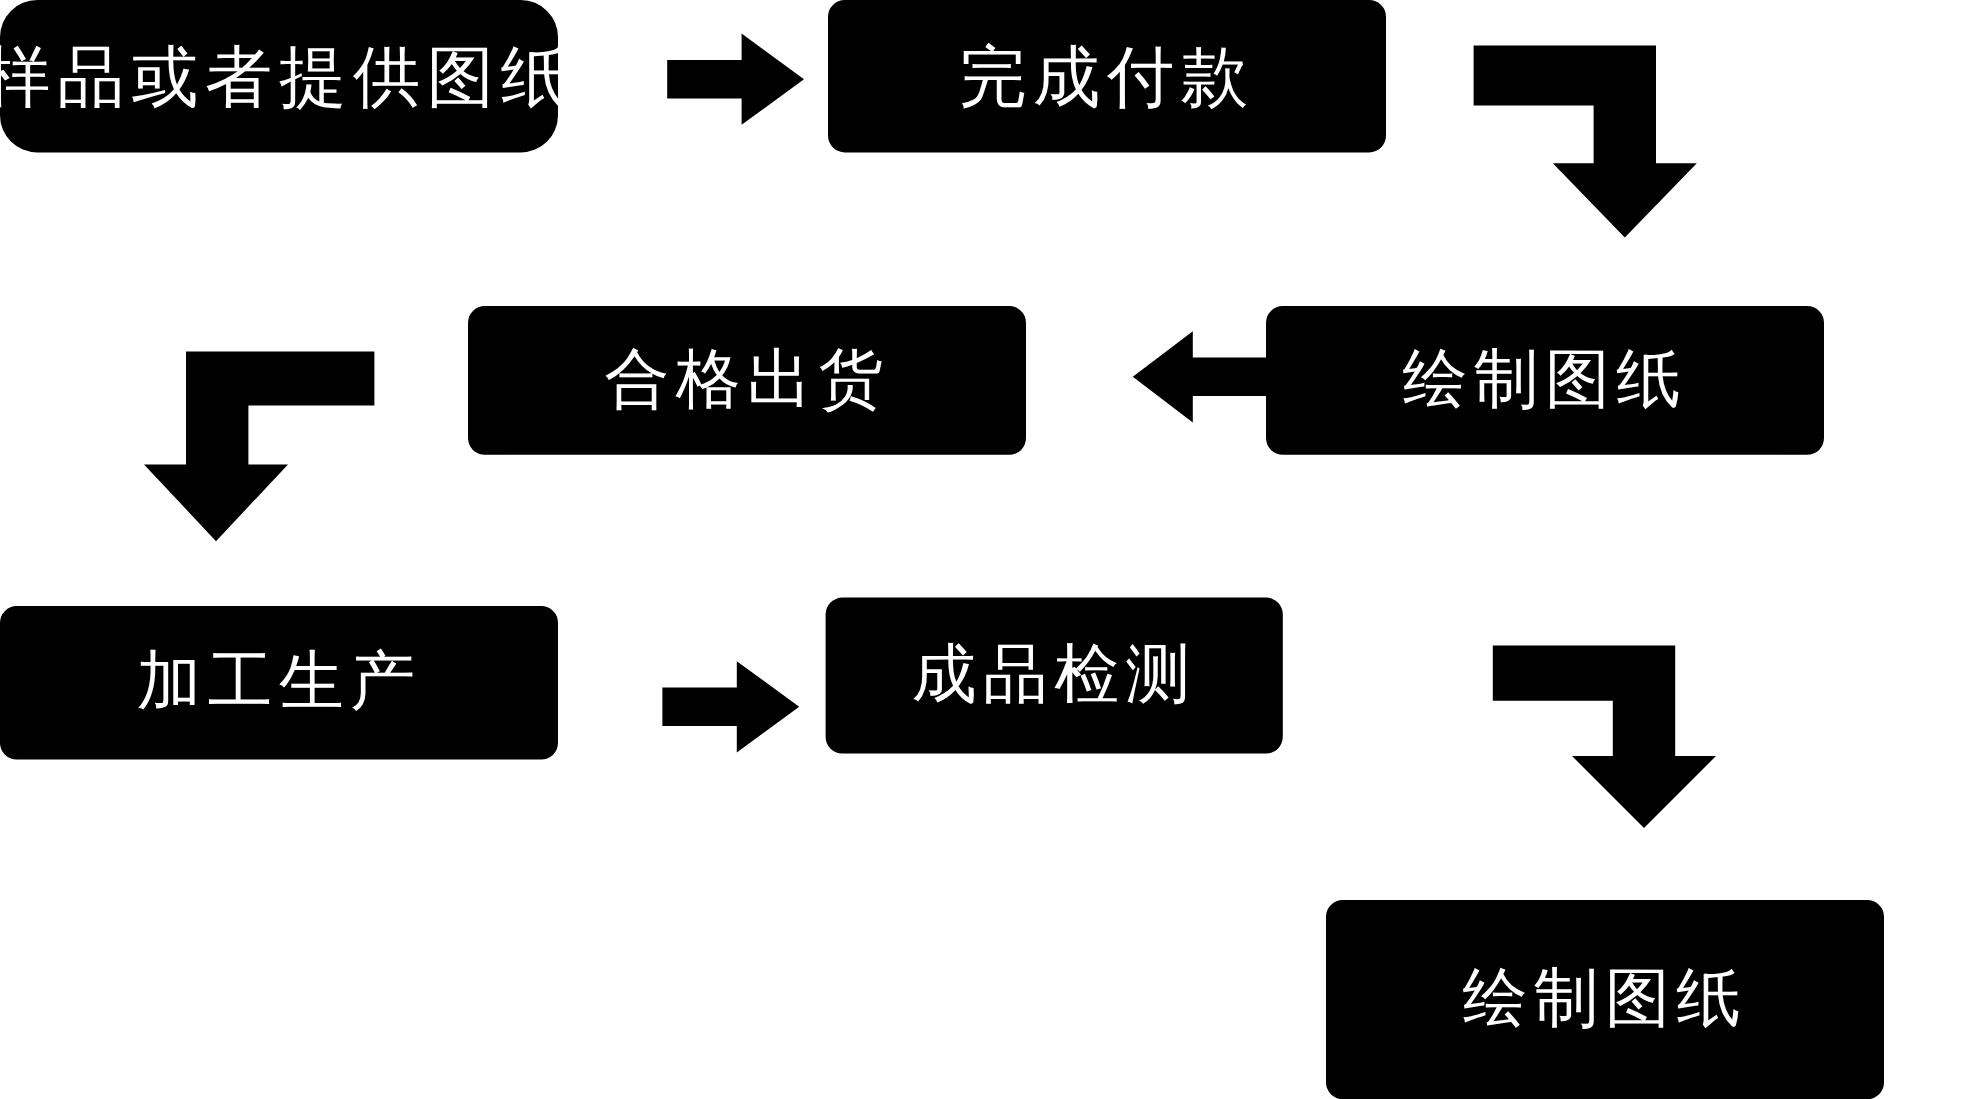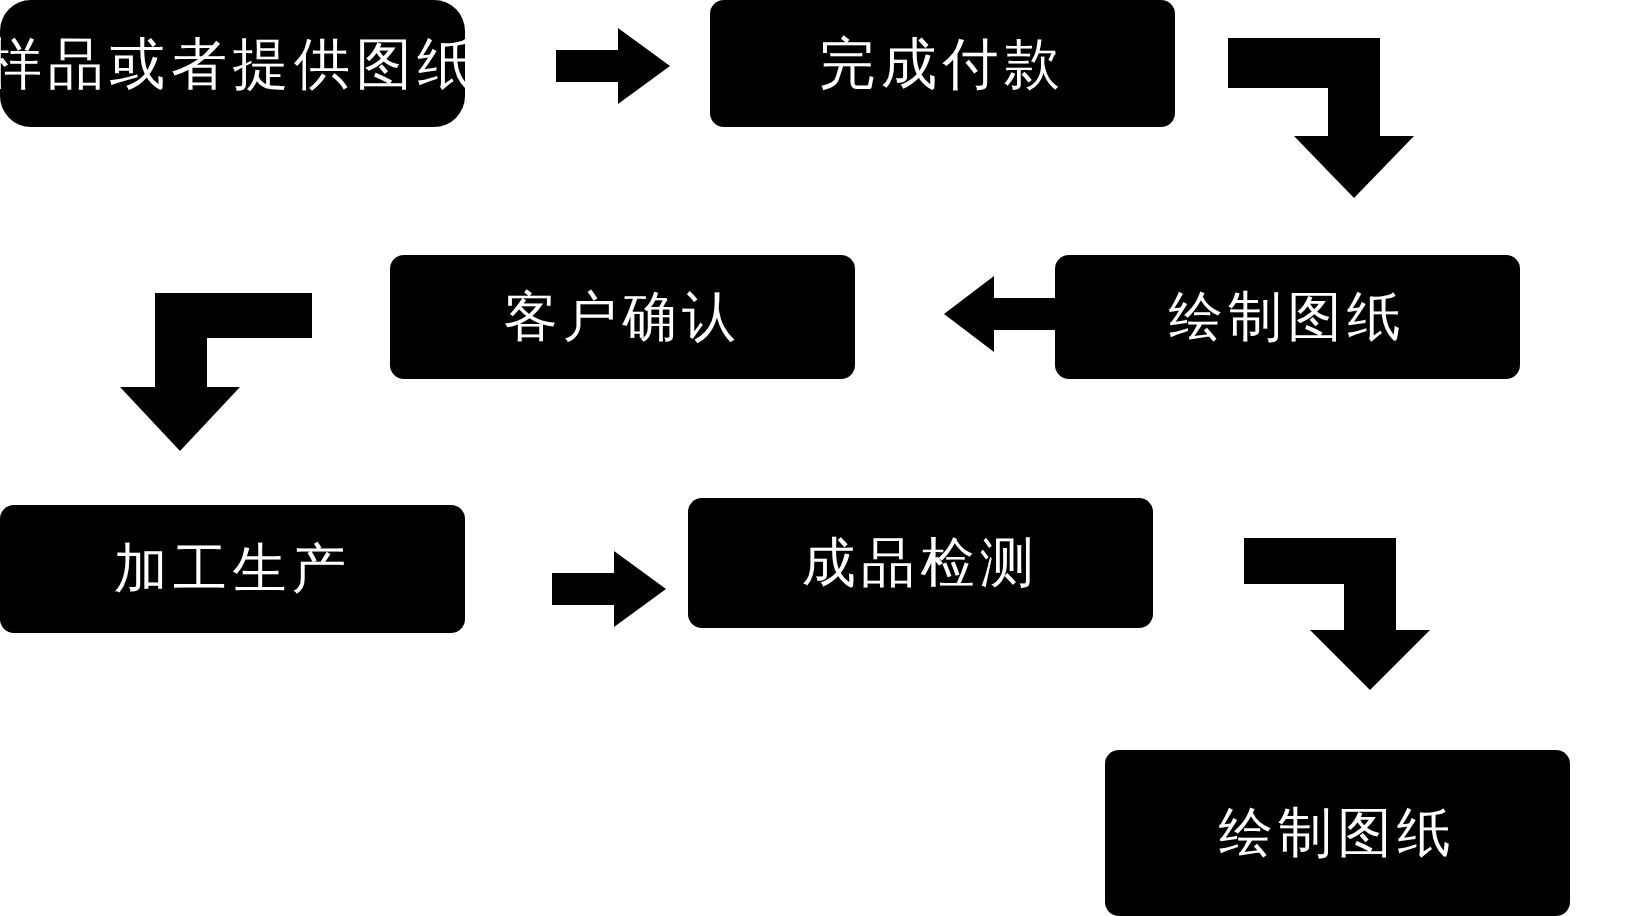--- a/index.html
+++ b/index.html
@@ -53,38 +53,38 @@
   <div class="node" id="node-sample" style="left:0px; top:0px; width:465px; height:127px;border-radius:31px;">
     <span class="node-label" style="font-size:56px;">样品或者提供图纸</span>
   </div>
 
   <div class="arrow" id="arrow-sample-to-payment" style="left:556px; top:28px; width:114px; height:76px;">
     <svg width="114" height="76" viewBox="0 0 114 76">
       <path d="M0 22 L62 22 L62 0 L114 38 L62 76 L62 54 L0 54 Z"></path>
     </svg>
   </div>
 
-  <div class="node" id="node-payment" style="left:710px; top:0px; width:465px; height:127px;">
+  <div class="node" id="node-payment" style="left:690px; top:0px; width:465px; height:127px;">
     <span class="node-label" style="font-size:56px;">完成付款</span>
   </div>
 
   <div class="arrow" id="arrow-payment-to-drawing" style="left:1228px; top:38px; width:216px; height:160px;">
     <svg width="216" height="160" viewBox="0 0 216 160">
       <path d="M0 0 L152 0 L152 98 L186 98 L126 160 L66 98 L100 98 L100 50 L0 50 Z"></path>
     </svg>
   </div>
 
   <div class="arrow" id="arrow-confirm-to-production" style="left:120px; top:293px; width:170px; height:158px;">
     <svg width="170" height="158" viewBox="0 0 170 158">
       <path d="M170 0 L170 45 L65 45 L65 94 L98 94 L38 158 L-22 94 L13 94 L13 0 Z" transform="translate(22,0)"></path>
     </svg>
   </div>
 
   <div class="node" id="node-confirm" style="left:390px; top:255px; width:465px; height:124px;">
-    <span class="node-label" style="font-size:54px;">客户确认</span>
+    <span class="node-label" style="font-size:54px;">合格出货</span>
   </div>
 
   <div class="arrow" id="arrow-drawing-to-confirm" style="left:944px; top:276px; width:112px; height:76px;">
     <svg width="112" height="76" viewBox="0 0 112 76">
       <path d="M112 22 L50 22 L50 0 L0 38 L50 76 L50 54 L112 54 Z"></path>
     </svg>
   </div>
 
   <div class="node" id="node-production" style="left:0px; top:505px; width:465px; height:128px;">
     <span class="node-label" style="font-size:54px;">加工生产</span>
@@ -93,21 +93,21 @@
   <div class="node" id="node-drawing" style="left:1055px; top:255px; width:465px; height:124px;">
     <span class="node-label" style="font-size:54px;">绘制图纸</span>
   </div>
 
   <div class="arrow" id="arrow-production-to-inspection" style="left:552px; top:551px; width:114px; height:76px;">
     <svg width="114" height="76" viewBox="0 0 114 76">
       <path d="M0 22 L62 22 L62 0 L114 38 L62 76 L62 54 L0 54 Z"></path>
     </svg>
   </div>
 
-  <div class="node" id="node-inspection" style="left:688px; top:498px; width:465px; height:130px;">
+  <div class="node" id="node-inspection" style="left:688px; top:498px; width:381px; height:130px;">
     <span class="node-label" style="font-size:54px;">成品检测</span>
   </div>
 
   <div class="arrow" id="arrow-inspection-to-shipment" style="left:1244px; top:538px; width:200px; height:152px;">
     <svg width="200" height="152" viewBox="0 0 200 152">
       <path d="M0 0 L152 0 L152 92 L186 92 L126 152 L66 92 L100 92 L100 46 L0 46 Z"></path>
     </svg>
   </div>
 
   <div class="node" id="node-shipment" style="left:1105px; top:750px; width:465px; height:166px; border-bottom-left-radius:14px; border-bottom-right-radius:14px;">

